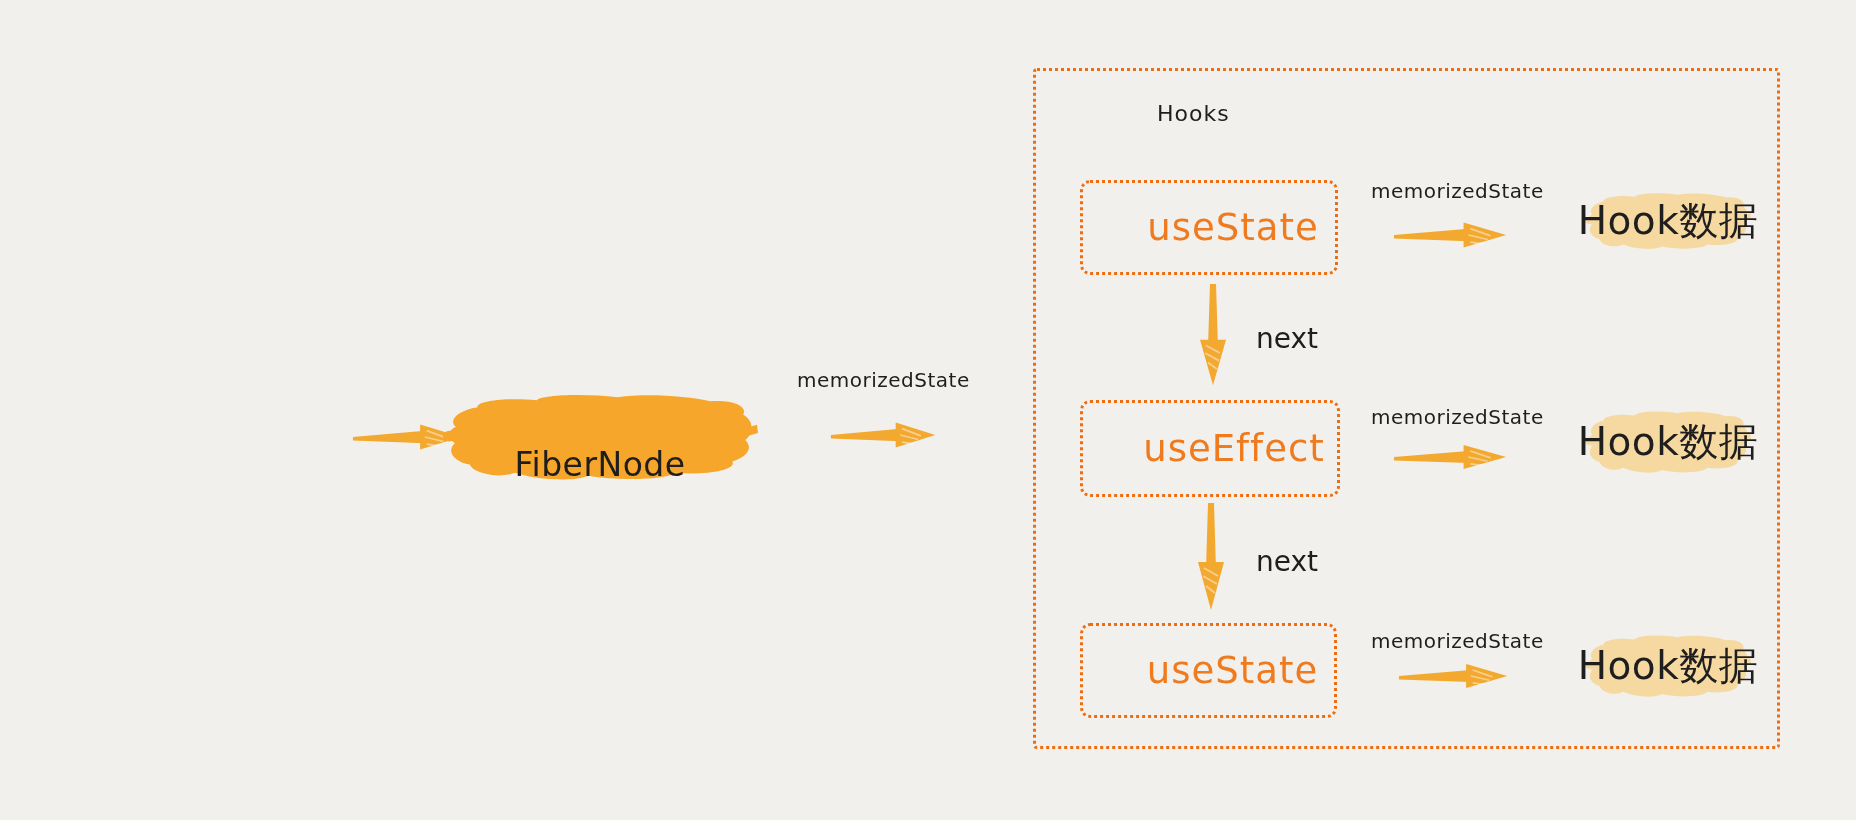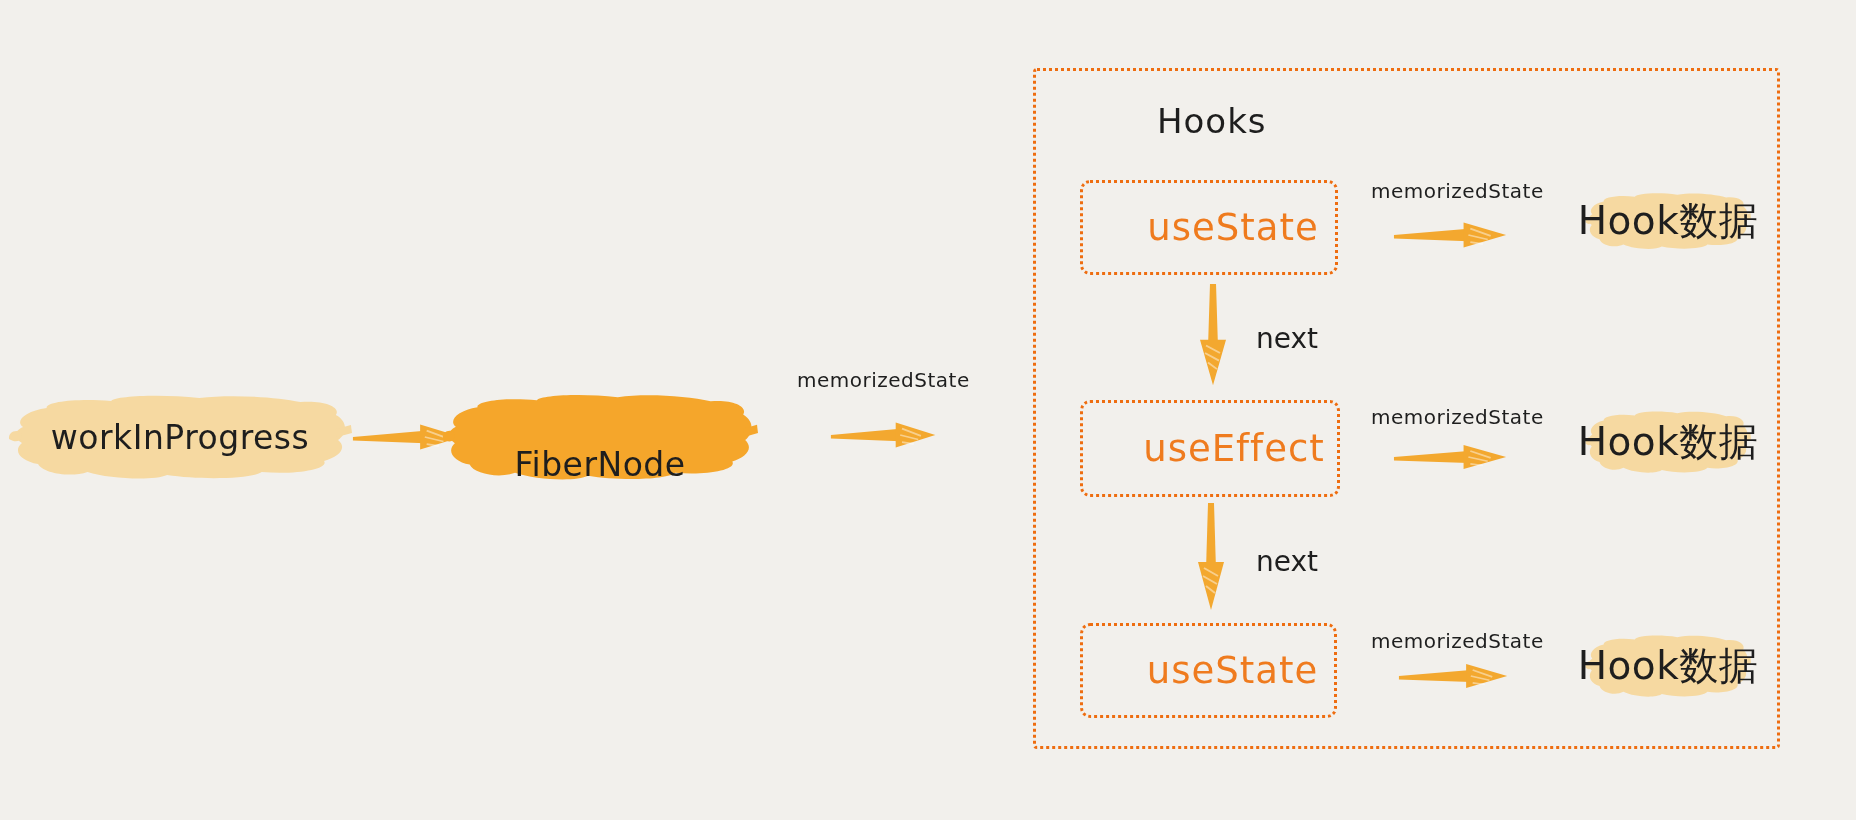--- a/index.html
+++ b/index.html
@@ -59,21 +59,21 @@
   .hooks-container {
     position: absolute;
     left: 1033px; top: 68px;
     width: 747px; height: 681px;
     border: 3px dotted var(--border-orange, #EE6D10);
     border-radius: 4px;
   }
   .hooks-title {
     position: absolute;
     left: 1157px; top: 101px;
-    font-size: 34px;
+    font-size: 22px;
     color: var(--text-black, #1E1E1E);
     letter-spacing: 1px;
   }
   .hook-box {
     position: absolute;
     border: 3px dotted var(--border-orange, #EE6D10);
     border-radius: 10px;
     display: flex;
     align-items: center;
     justify-content: center;
@@ -108,26 +108,20 @@
     <symbol id="arrow-down-shape" viewBox="0 0 34 112" preserveAspectRatio="none">
       <polygon points="14,1 20,1 22,68 12,68"></polygon>
       <polygon points="4,60 30,60 17,108"></polygon>
       <path d="M10 66 L24 74 M9 74 L23 82 M12 84 L21 91" stroke="rgba(255,255,255,0.45)" stroke-width="2" fill="none"></path>
     </symbol>
   </defs>
 </svg>
 
 <div class="canvas">
 
-  <div class="brush" style="left:8px; top:391px; width:344px; height:92px;">
-    <svg class="bg fill-tan">
-        <use href="#brush-shape"></use>
-      </svg>
-    <span class="brush-text label-lg">workInProgress</span>
-  </div>
 
   <div class="arrow" style="left:352px; top:419px; width:112px; height:36px;">
     <svg>
         <use href="#arrow-right-shape"></use>
       </svg>
   </div>
 
   <div class="brush" style="left:442px; top:390px; width:316px; height:94px;align-items:flex-end;">
     <svg class="bg fill-orange">
         <use href="#brush-shape"></use>

